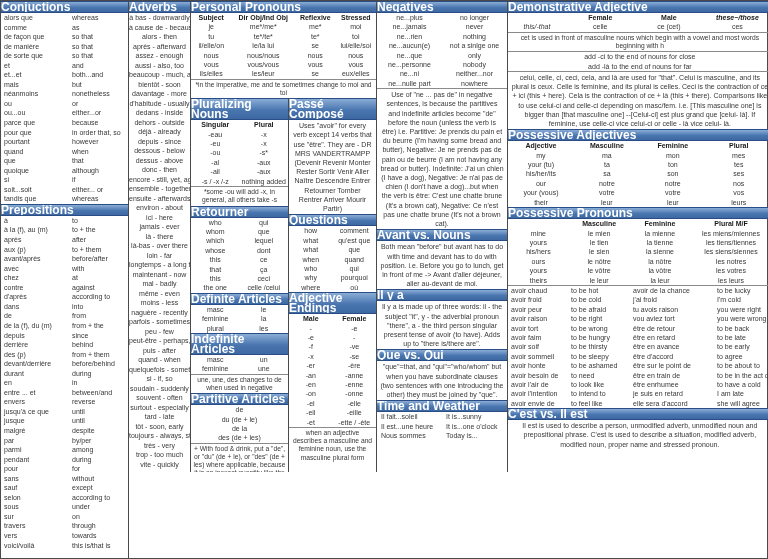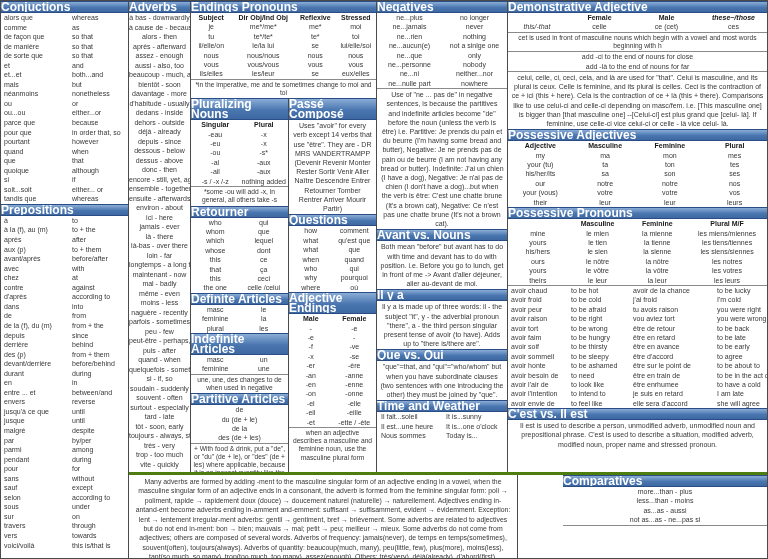--- a/index.html
+++ b/index.html
@@ -1,19 +1,19 @@
 <!DOCTYPE html>
 <html><head>
 <meta charset="utf-8">
 <style>
   html,body{margin:0;padding:0;background:#fff;}
   body{width:768px;height:559px;overflow:hidden;font-family:"Liberation Sans",sans-serif;color:#373737;}
   .sheet{width:766px;height:557px;border:1px solid #4a4a4a;display:flex;}
   .c1{width:127px;border-right:1px solid #4a4a4a;overflow:hidden;}
-  .rest{flex:1;display:flex;flex-direction:column;min-width:0;}
+  .rest{flex:1;display:flex;flex-direction:row;min-width:0;}
   .top{display:flex;height:471px;min-height:471px;}
   .bottom{flex:1;display:flex;border-top:3px solid #4d7c0f;min-height:0;gap:45px;}
   .col{overflow:hidden;}
   .c2{width:61px;border-right:1px solid #4a4a4a;}
   .c34{width:185px;border-right:1px solid #4a4a4a;display:flex;flex-direction:column;}
   .split{display:flex;flex:1;min-height:0;}
   .s1{width:97px;border-right:1px solid #4a4a4a;overflow:hidden;}
   .s2{flex:1;overflow:hidden;min-width:0;}
   .c5{width:130px;border-right:1px solid #4a4a4a;}
   .c6{flex:1;min-width:0;}
@@ -334,21 +334,21 @@
             <div class="ln" data-name="line">tard - late</div>
             <div class="ln" data-name="line">tôt - soon, early</div>
             <div class="ln" data-name="line">toujours - always, still</div>
             <div class="ln" data-name="line">très - very</div>
             <div class="ln" data-name="line">trop - too much</div>
             <div class="ln" data-name="line">vite - quickly</div>
           </div>
         </div>
       <div class="c34 col" data-name="column-pronouns-articles">
         <div data-name="personal-pronouns-section">
-            <div class="blk blk-header sec-h" data-name="section-header-personal-pronouns">Endings Pronouns</div>
+            <div class="blk blk-header sec-h" data-name="section-header-personal-pronouns">Personal Pronouns</div>
             <div class="blk blk-table" data-name="personal-pronouns-table">
               <div class="row hdr" data-name="column-headers">
                 <span class="cell" data-name="cell">Subject</span>
                 <span class="cell" data-name="cell">Dir Obj/Ind Obj</span>
                 <span class="cell" data-name="cell">Reflexive</span>
                 <span class="cell" data-name="cell">Stressed</span>
               </div>
               <div class="row" data-name="table-row">
                 <span class="cell" data-name="cell">je</span>
                 <span class="cell" data-name="cell">me*/me*</span>

